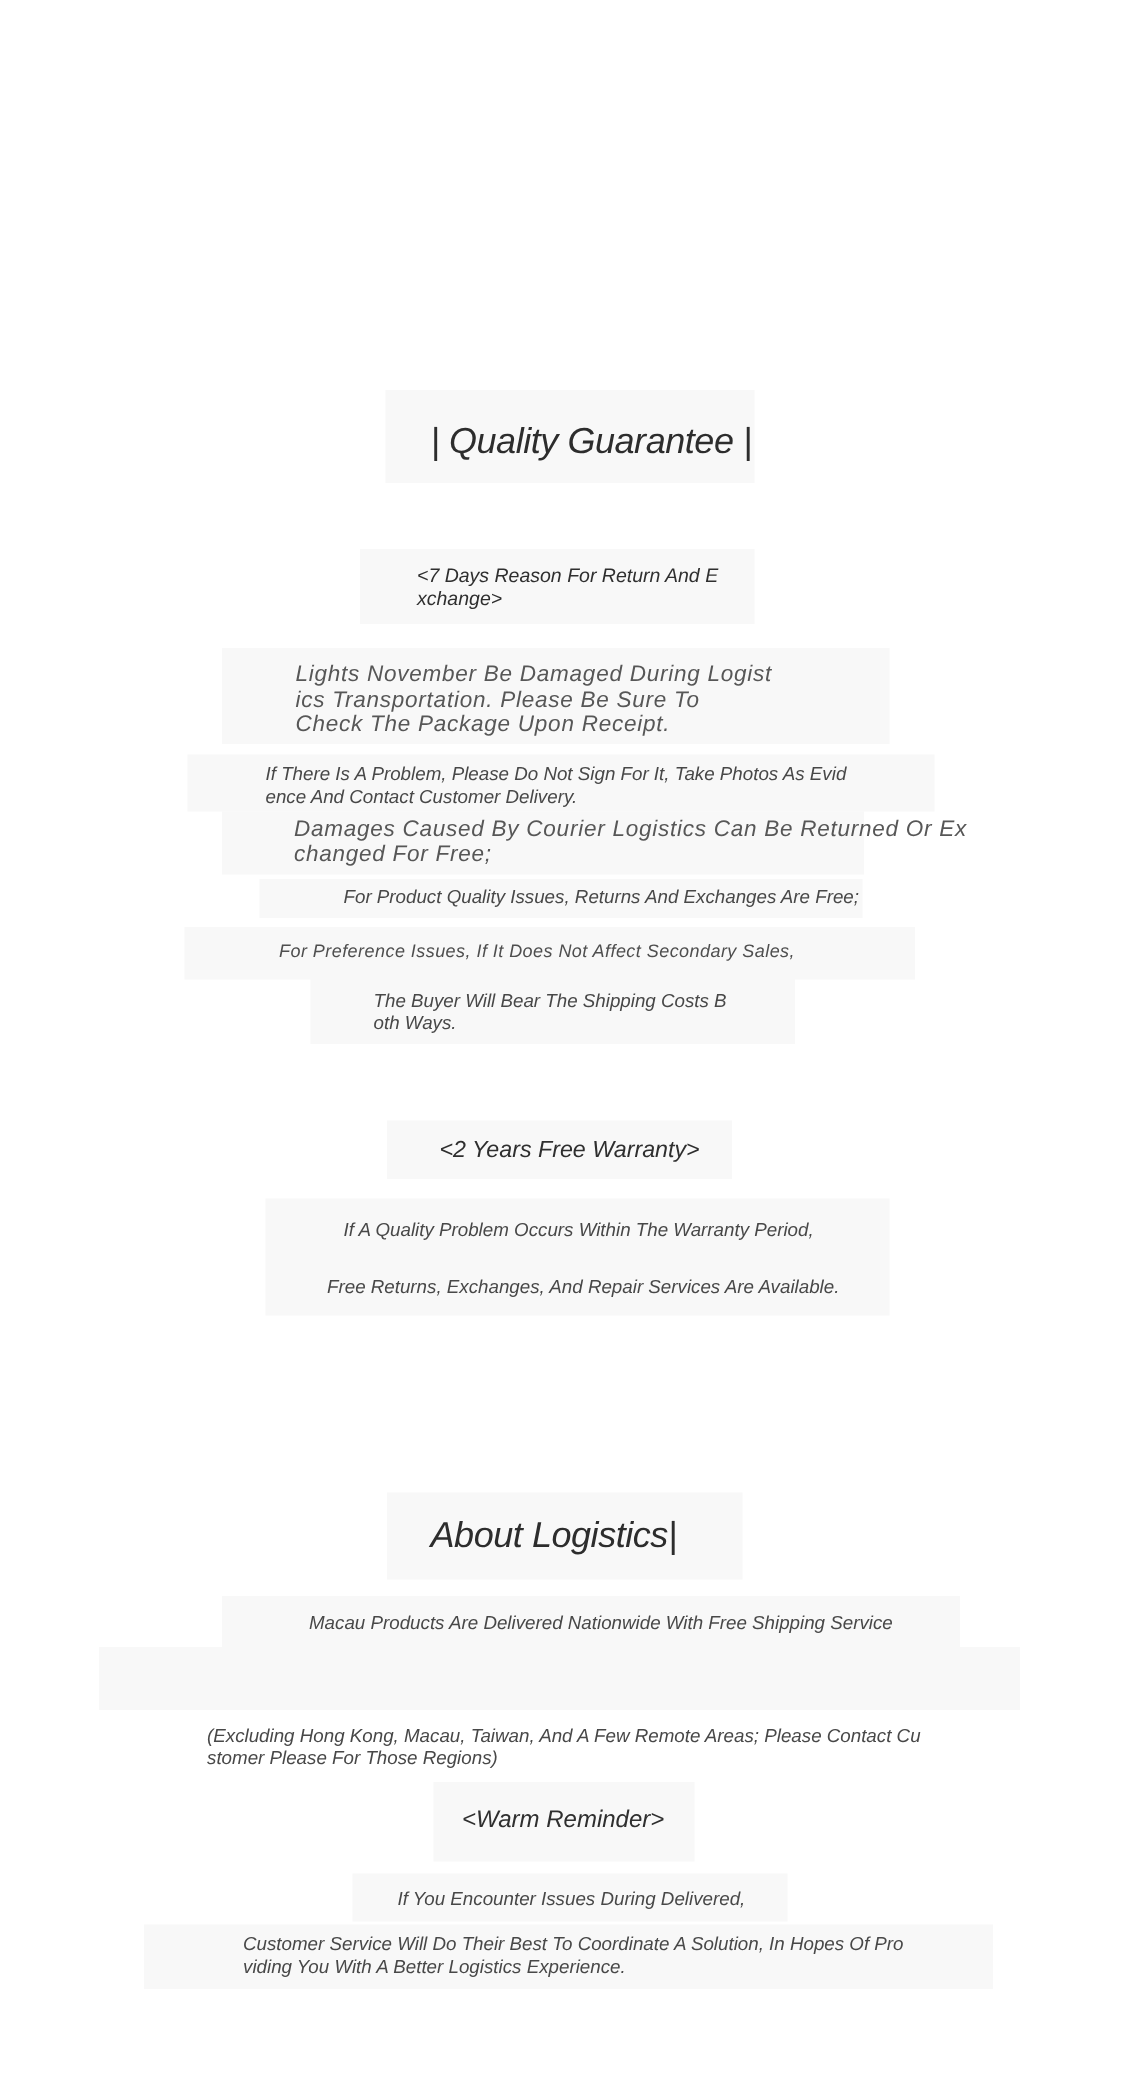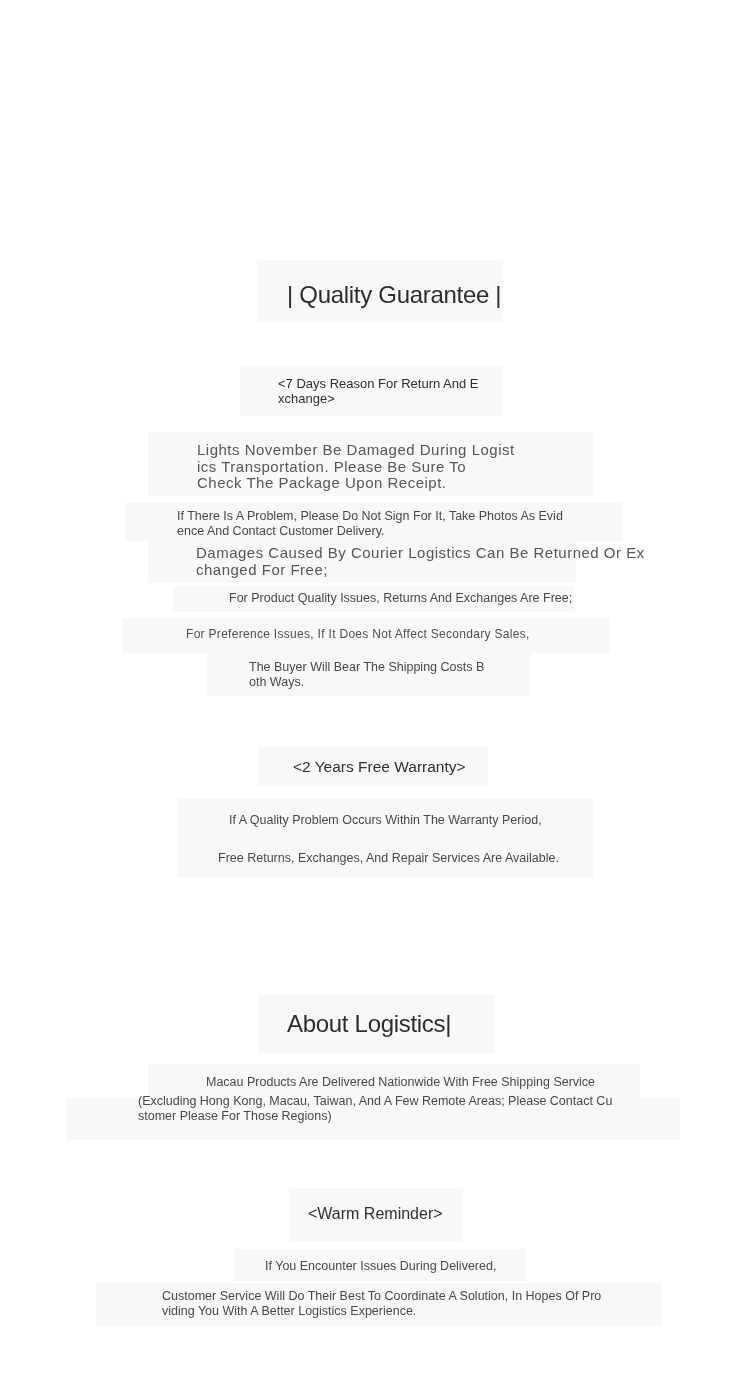--- a/index.html
+++ b/index.html
@@ -2,21 +2,21 @@
 <html style="--page-bg: #ffffff; --patch-bg: #f8f8f8; --heading-text: #2d2d2d; --subtitle-text: #2f2f2f; --emphasis-text: #575757; --emphasis2-text: #4f4f4f; --body-text: #484848;"><head>
 <meta charset="utf-8">
 <style>
   html, body { margin: 0; padding: 0; }
   body {
     width: 750px; height: 1396px;
     background: var(--page-bg, #ffffff);
     font-family: "Liberation Sans", "DejaVu Sans", sans-serif;
     overflow: hidden;
   }
-  #canvas { position: relative; width: 750px; height: 1396px; }
+  #canvas { position: relative; width: 750px; height: 1396px; font-style: italic; }
 
   .patch {
     position: absolute;
     background: var(--patch-bg, #f8f8f8);
   }
   .txt {
     position: absolute;
     white-space: nowrap;
   }
   .line { white-space: nowrap; }
@@ -111,21 +111,21 @@
   <div class="txt t-title" style="left:293px; top:758px;">&lt;2 Years Free Warranty&gt;</div>
 
   <div class="txt t-sm" style="left:229px; top:813px;">If A Quality Problem Occurs Within The Warranty Period,</div>
 
   <div class="txt t-sm" style="left:218px; top:851px;">Free Returns, Exchanges, And Repair Services Are Available.</div>
 
   <h1 class="txt h-section" style="left:287px; top:1010px;">About Logistics|</h1>
 
   <div class="txt t-sm" style="left:206px; top:1075px;">Macau Products Are Delivered Nationwide With Free Shipping Service</div>
 
-  <div class="txt t-sm" style="left:138px; top:1094px; line-height:14.5px;">
+  <div class="txt t-sm" style="left:138px; top:1150px; line-height:14.5px;">
     <div class="line">(Excluding Hong Kong, Macau, Taiwan, And A Few Remote Areas; Please Contact Cu</div>
     <div class="line">stomer Please For Those Regions)</div>
   </div>
 
   <div class="txt t-title" style="left:308px; top:1205px; font-size:16px;">&lt;Warm Reminder&gt;</div>
 
   <div class="txt t-sm" style="left:265px; top:1259px;">If You Encounter Issues During Delivered,</div>
 
   <div class="txt t-sm" style="left:162px; top:1289px;">
     <div class="line">Customer Service Will Do Their Best To Coordinate A Solution, In Hopes Of Pro</div>

